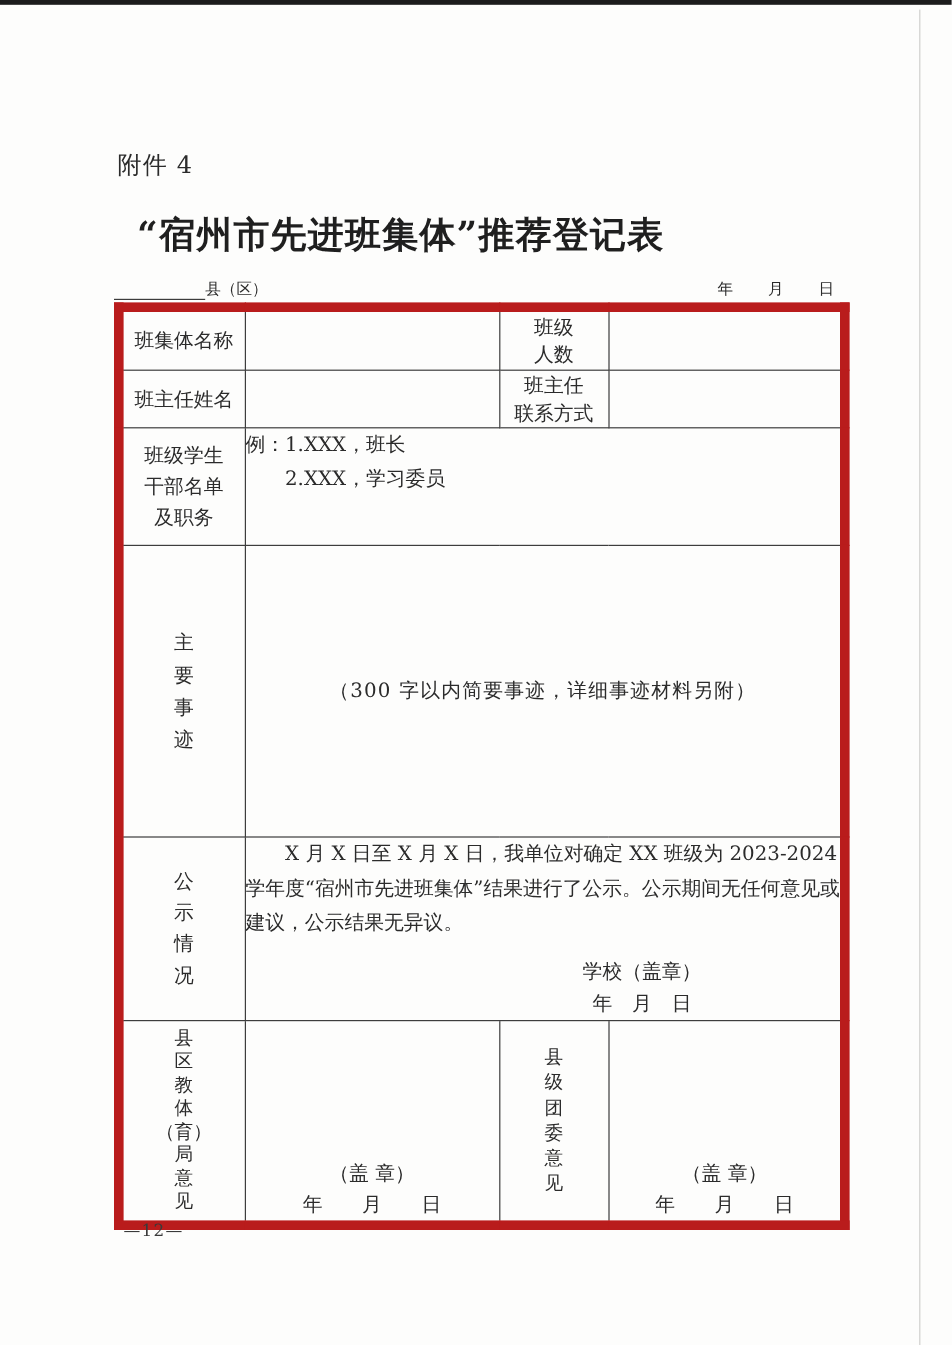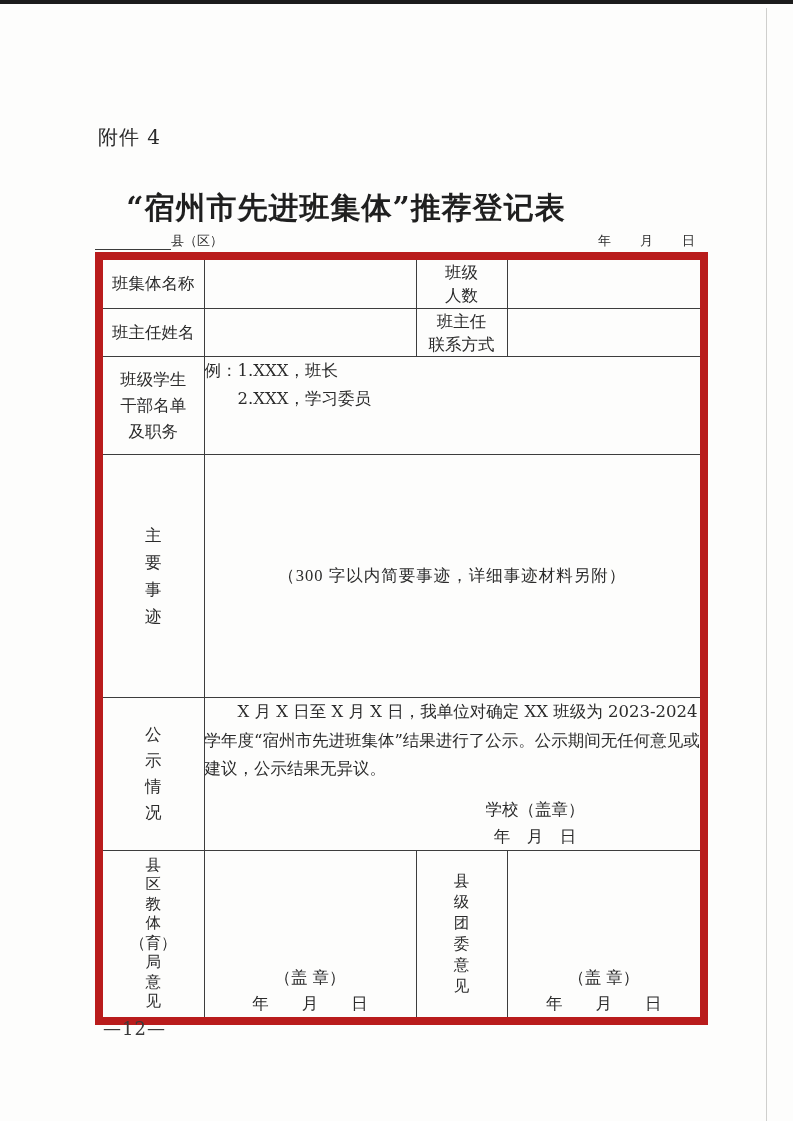--- a/index.html
+++ b/index.html
@@ -7,21 +7,21 @@
     width:793px;height:1121px;position:relative;background:#fdfdfc;
     font-family:"DejaVu Serif","Liberation Serif",serif;
     color:#2b2b2b;overflow:hidden;
   }
   
   .scan-top{position:absolute;top:0;left:0;width:793px;height:4px;background:#1c1c1c;}
   .scan-right{position:absolute;top:8px;left:766px;width:1px;height:1113px;background:#cfcfcd;}
 
   .attachment{position:absolute;left:98px;top:124px;font-size:20px;letter-spacing:1px;}
   .title{
-    position:absolute;left:0;top:176px;width:668px;margin:12px;text-align:center;
+    position:absolute;left:0;top:176px;width:668px;margin:0;text-align:center;
     font-size:30px;font-weight:bold;letter-spacing:1px;
     font-family:"DejaVu Serif","Liberation Serif",serif;color:#1f1f1f;
   }
   .subheader{position:absolute;left:95px;top:228px;width:605px;height:24px;font-size:13px;}
   .county{position:absolute;left:0;bottom:2px;}
   .blankline{display:inline-block;width:76px;border-bottom:1px solid #3c3c3c;height:18px;vertical-align:bottom;}
   .hdr-date{position:absolute;right:4px;bottom:2px;letter-spacing:1px;}
 
   table.form-table{
     position:absolute;left:95px;top:252px;width:605px;
@@ -35,29 +35,29 @@
   .ml{white-space:pre-line;line-height:23px;text-align:center;}
   td.vlabel{text-align:center;vertical-align:middle;white-space:pre-line;}
   .lh27{line-height:27px;}
   .lh26{line-height:26px;}
   .lh19{line-height:19.5px;font-size:15.5px;}
   .lh21{line-height:21px;font-size:15.5px;}
 
   td.cadre-cell{vertical-align:top;padding:19px 12px 0 14px;line-height:28px;margin-left:27px;}
   .cadre-line2{margin-left:33px;}
 
-  td.deeds-cell{text-align:center;vertical-align:middle;letter-spacing:1px;font-family:Liberation Serif, serif;}
+  td.deeds-cell{text-align:center;vertical-align:middle;letter-spacing:1px;}
 
   td.pub-cell{vertical-align:top;padding:10px 16px 4px 16px;margin-left:42px;}
   .pub-text{margin:0;text-indent:2em;line-height:28.5px;}
   .sign-block{width:190px;margin:12px 70px 0 auto;text-align:center;line-height:27px;}
 
   td.seal-cell{vertical-align:bottom;text-align:center;padding-bottom:14px;line-height:26px;}
 
-  .pageno{position:absolute;left:103px;top:1018px;font-size:18px;color:#3a3a3a;letter-spacing:1px;}
+  .pageno{position:absolute;left:103px;top:1018px;font-size:14px;color:#3a3a3a;letter-spacing:1px;}
 </style>
 </head>
 <body>
 
 <div>
 
   <div class="scan-top"></div>
   <div class="scan-right"></div>
 
   <div class="attachment">附件 4</div>

